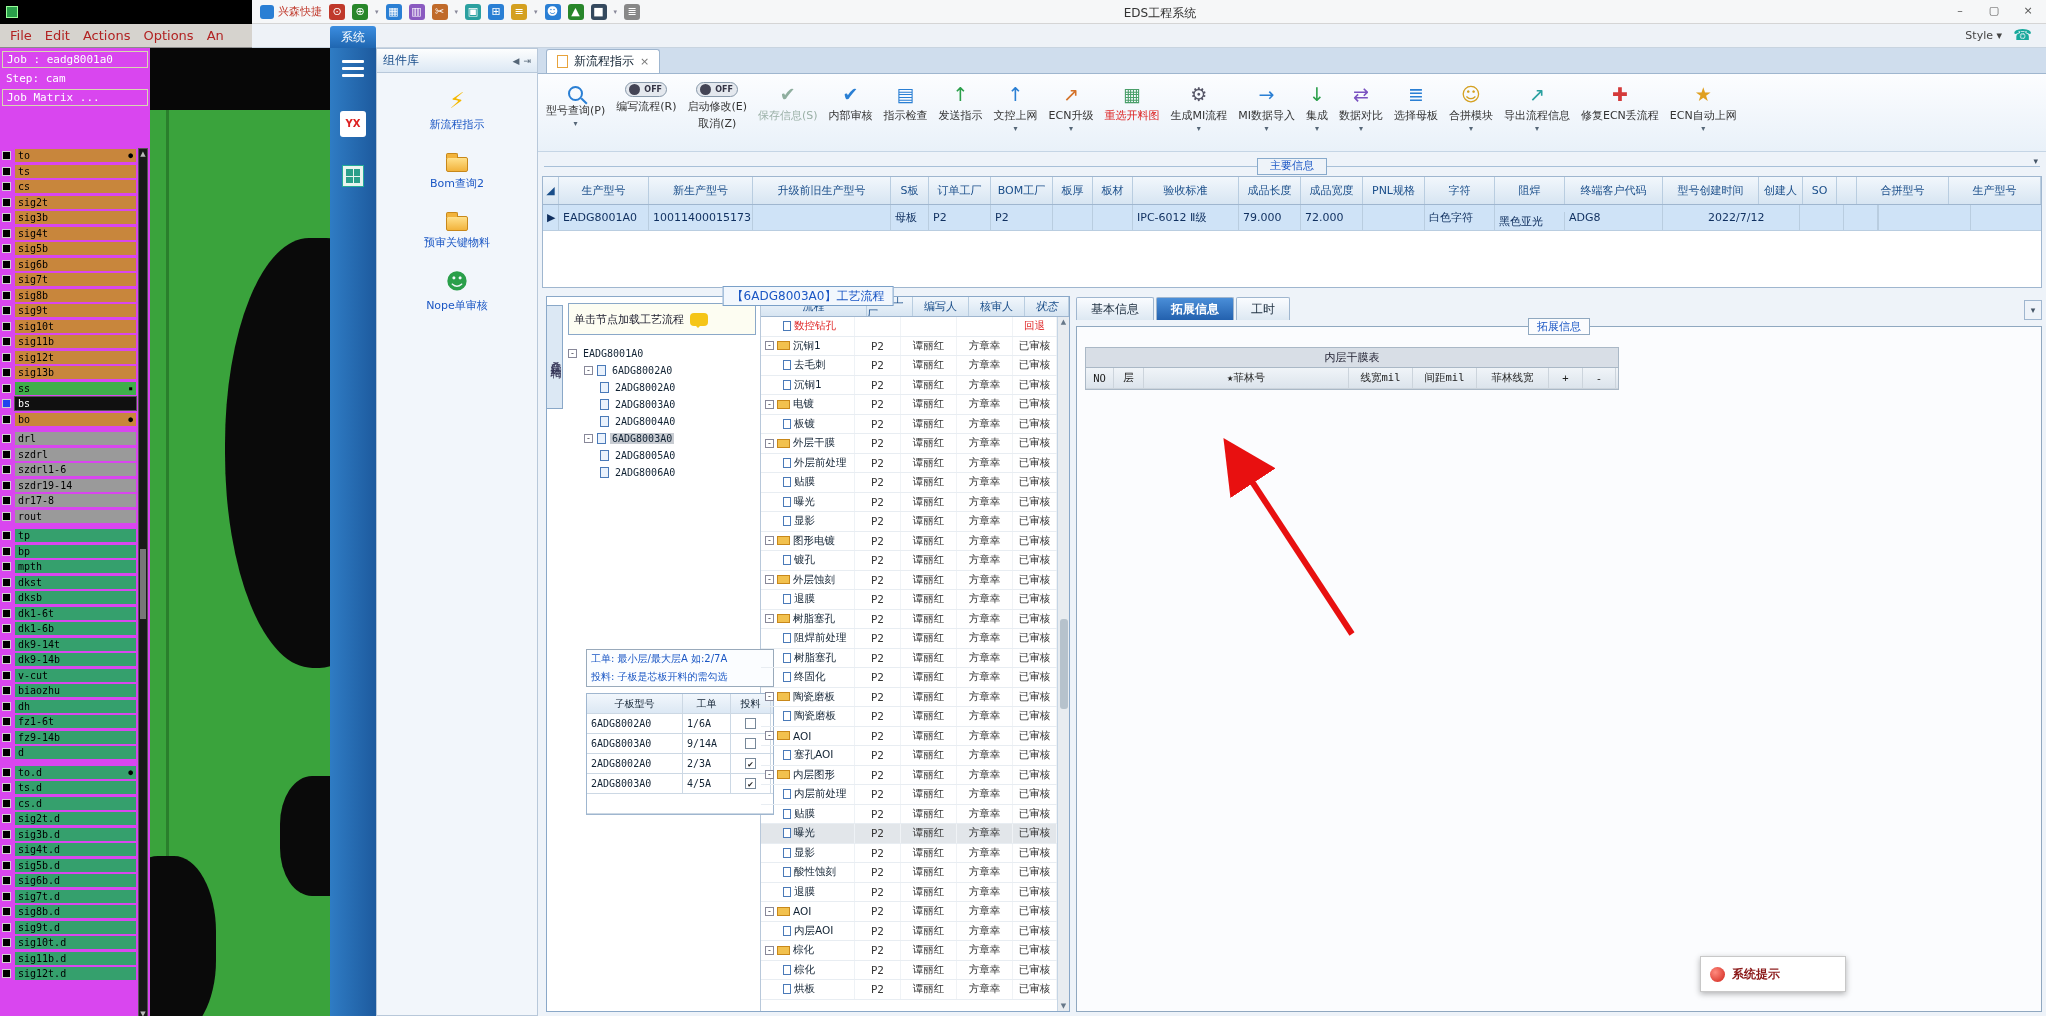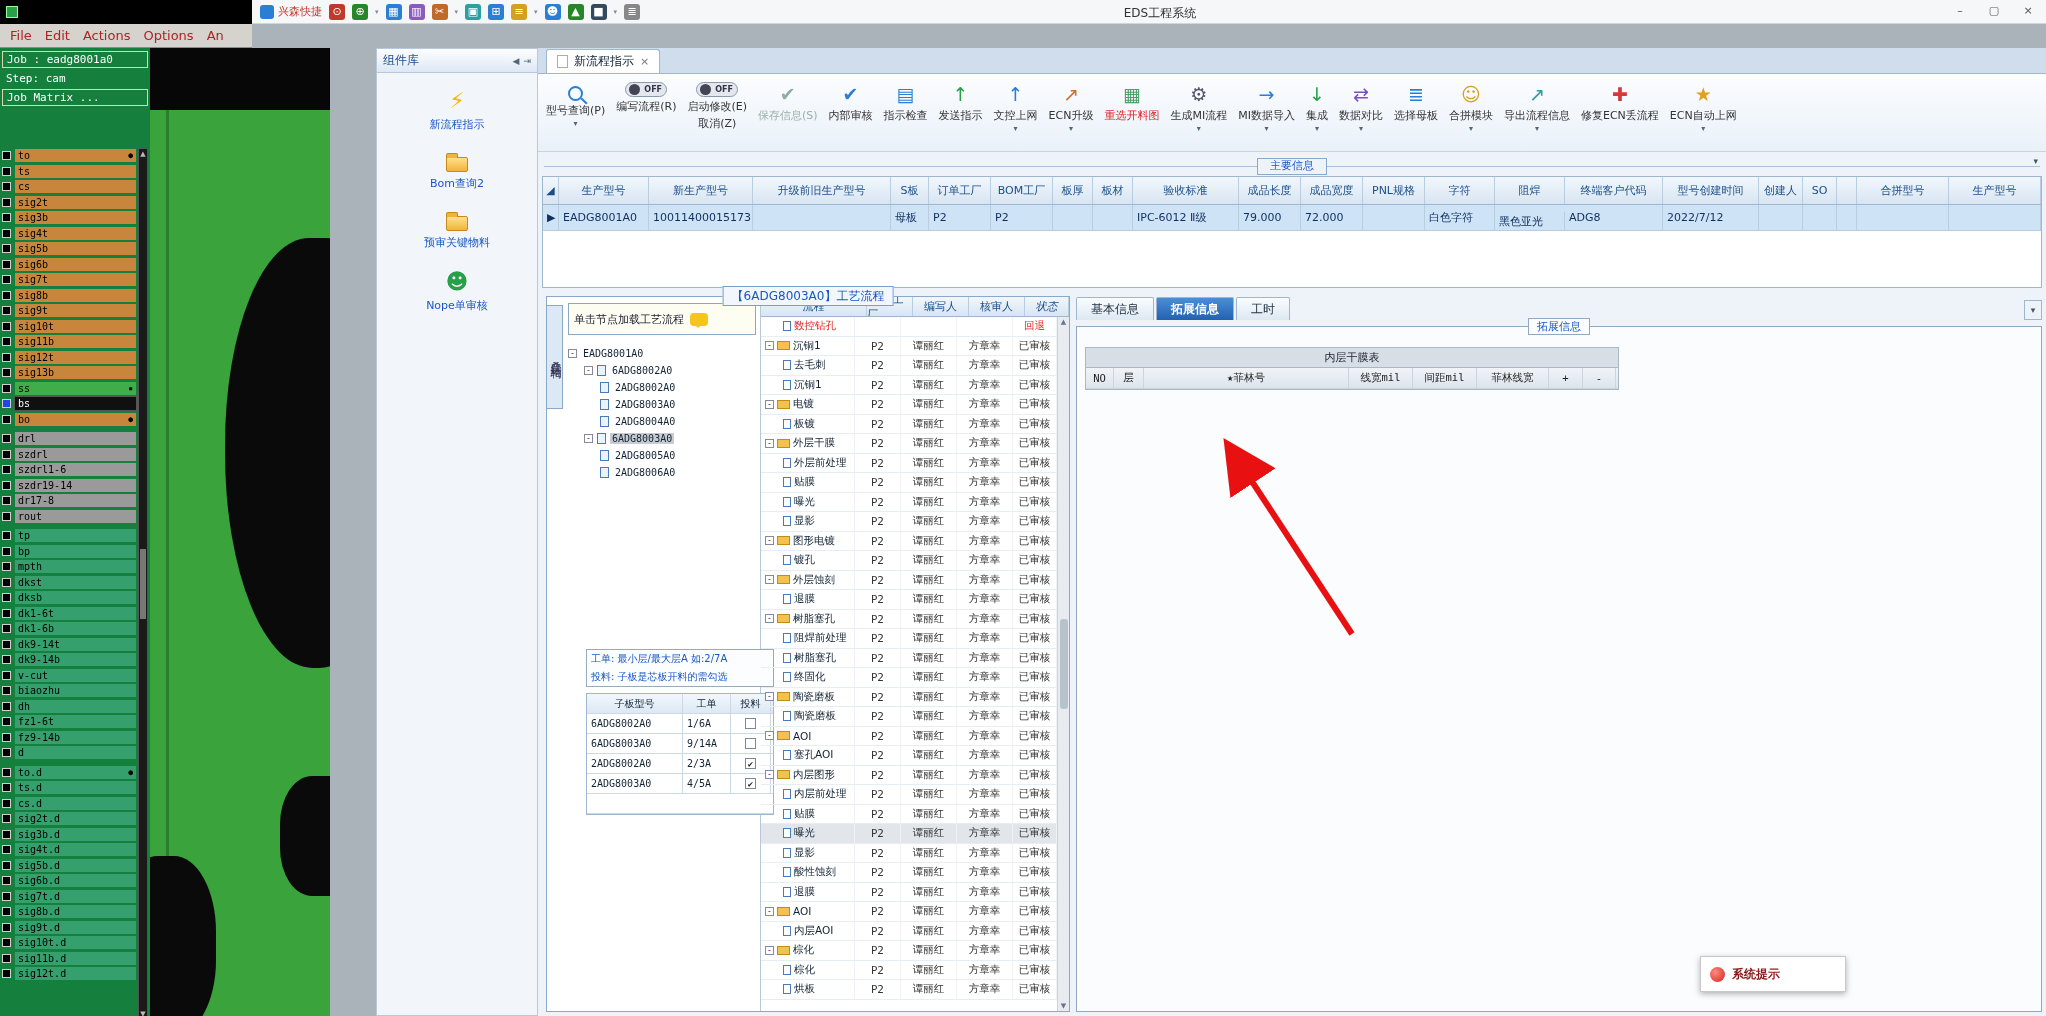--- a/index.html
+++ b/index.html
@@ -5,21 +5,21 @@
 *{margin:0;padding:0;box-sizing:border-box}
 html,body{width:2046px;height:1016px;overflow:hidden}
 body{font-family:"DejaVu Sans","Liberation Sans",sans-serif;font-size:12px;background:#8a959e}
 #stage{position:relative;width:2046px;height:1016px;overflow:hidden;background:#aab3ba}
 
 
 #cam-titlebar{position:absolute;left:0;top:0;width:252px;height:24px;background:#000;display:flex;align-items:center;gap:6px;padding:0 6px}
 .cam-app-icon{width:12px;height:12px;background:#2a9f4a;border:1px solid #9f9}
 #cam-menubar{position:absolute;left:0;top:24px;width:252px;height:24px;background:#d6d3ce;border-bottom:1px solid #8a8a8a;display:flex;align-items:center;gap:13px;padding:0 10px}
 .cam-menu-item{color:#b22222;font-size:13px;cursor:default;white-space:nowrap}
-#cam-left{position:absolute;left:0;top:48px;width:150px;height:968px;background:#15803d}
+#cam-left{position:absolute;left:0;top:48px;width:150px;height:968px;background:#d946ef}
 .job-line{color:#fff;font-family:"DejaVu Sans Mono",monospace;font-size:11px;margin:3px 2px;padding:1px 4px;white-space:nowrap}
 .boxed{border:1px solid #d8d8b0}
 #layer-list{position:absolute;left:2px;top:100px;width:134px}
 .layer-row{display:flex;align-items:center;height:15.5px;gap:4px}
 .layer-row.gap{margin-top:4px}
 .cb{width:9px;height:9px;border:1px solid #cfcfcf;background:#000;flex:none}
 .cb.on{background:#2244ee}
 .chip{flex:1;height:13px;font-family:"DejaVu Sans Mono",monospace;font-size:10px;line-height:13px;color:#000;padding:0 3px;display:flex;justify-content:space-between;overflow:hidden}
 .chip.orange{background:#c8863c}.chip.green{background:#3fae4a}.chip.gray{background:#9a9a9a}
 .chip.teal{background:#35a06d}.chip.black{background:#101010;color:#fff;outline:1px solid #555}
@@ -543,21 +543,40 @@
       <span class="qdd">▾</span>
       <span class="qicon" style="background: rgb(136, 136, 136);">≣</span>
     </div>
   <div id="eds-title">EDS工程系统</div>
   <div id="win-controls">
       <span class="win-btn">–</span>
       <span class="win-btn">▢</span>
       <span class="win-btn">×</span>
     </div>
 
-
+  <div id="row2">
+    <div id="system-btn">系统</div>
+    <div id="style-label">Style ▾</div>
+    <div id="phone-icon">☎</div>
+  </div>
+
+  <div id="left-strip">
+    <div id="hamburger">
+        <span></span>
+        <span></span>
+        <span></span>
+      </div>
+    <div id="yx-logo">YX</div>
+    <div id="grid-tool">
+        <i></i>
+        <i></i>
+        <i></i>
+        <i></i>
+      </div>
+  </div>
 
   <div id="component-panel">
     <div id="cp-header">
       <span>组件库</span>
       <span class="sp"></span>
       <span class="cp-hicon">◀</span>
       <span class="cp-hicon">⇥</span>
     </div>
     <div id="cp-tools">
         <div class="cp-tool">
@@ -721,21 +740,21 @@
           <div class="it-cell" style="width: 62px;">P2</div>
           <div class="it-cell" style="width: 40px;"></div>
           <div class="it-cell" style="width: 40px;"></div>
           <div class="it-cell" style="width: 106px;">IPC-6012 Ⅱ级</div>
           <div class="it-cell" style="width: 62px;">79.000</div>
           <div class="it-cell" style="width: 62px;">72.000</div>
           <div class="it-cell" style="width: 62px;"></div>
           <div class="it-cell" style="width: 70px;">白色字符</div>
           <div class="it-cell" style="width: 70px; margin-top: 7px;">黑色亚光</div>
           <div class="it-cell" style="width: 98px;">ADG8</div>
-          <div class="it-cell" style="width: 96px;">2022/7/12</div>
+          <div class="it-cell" style="width: 96px; margin-left: 41px;">2022/7/12</div>
           <div class="it-cell" style="width: 44px;"></div>
           <div class="it-cell" style="width: 34px;"></div>
           <div class="it-spacer"></div>
           <div class="it-cell" style="width: 92px;"></div>
           <div class="it-cell" style="width: 92px;"></div>
         </div>
     </div>
 
     <div id="proc">
       <div id="proc-badge">【6ADG8003A0】工艺流程</div>

